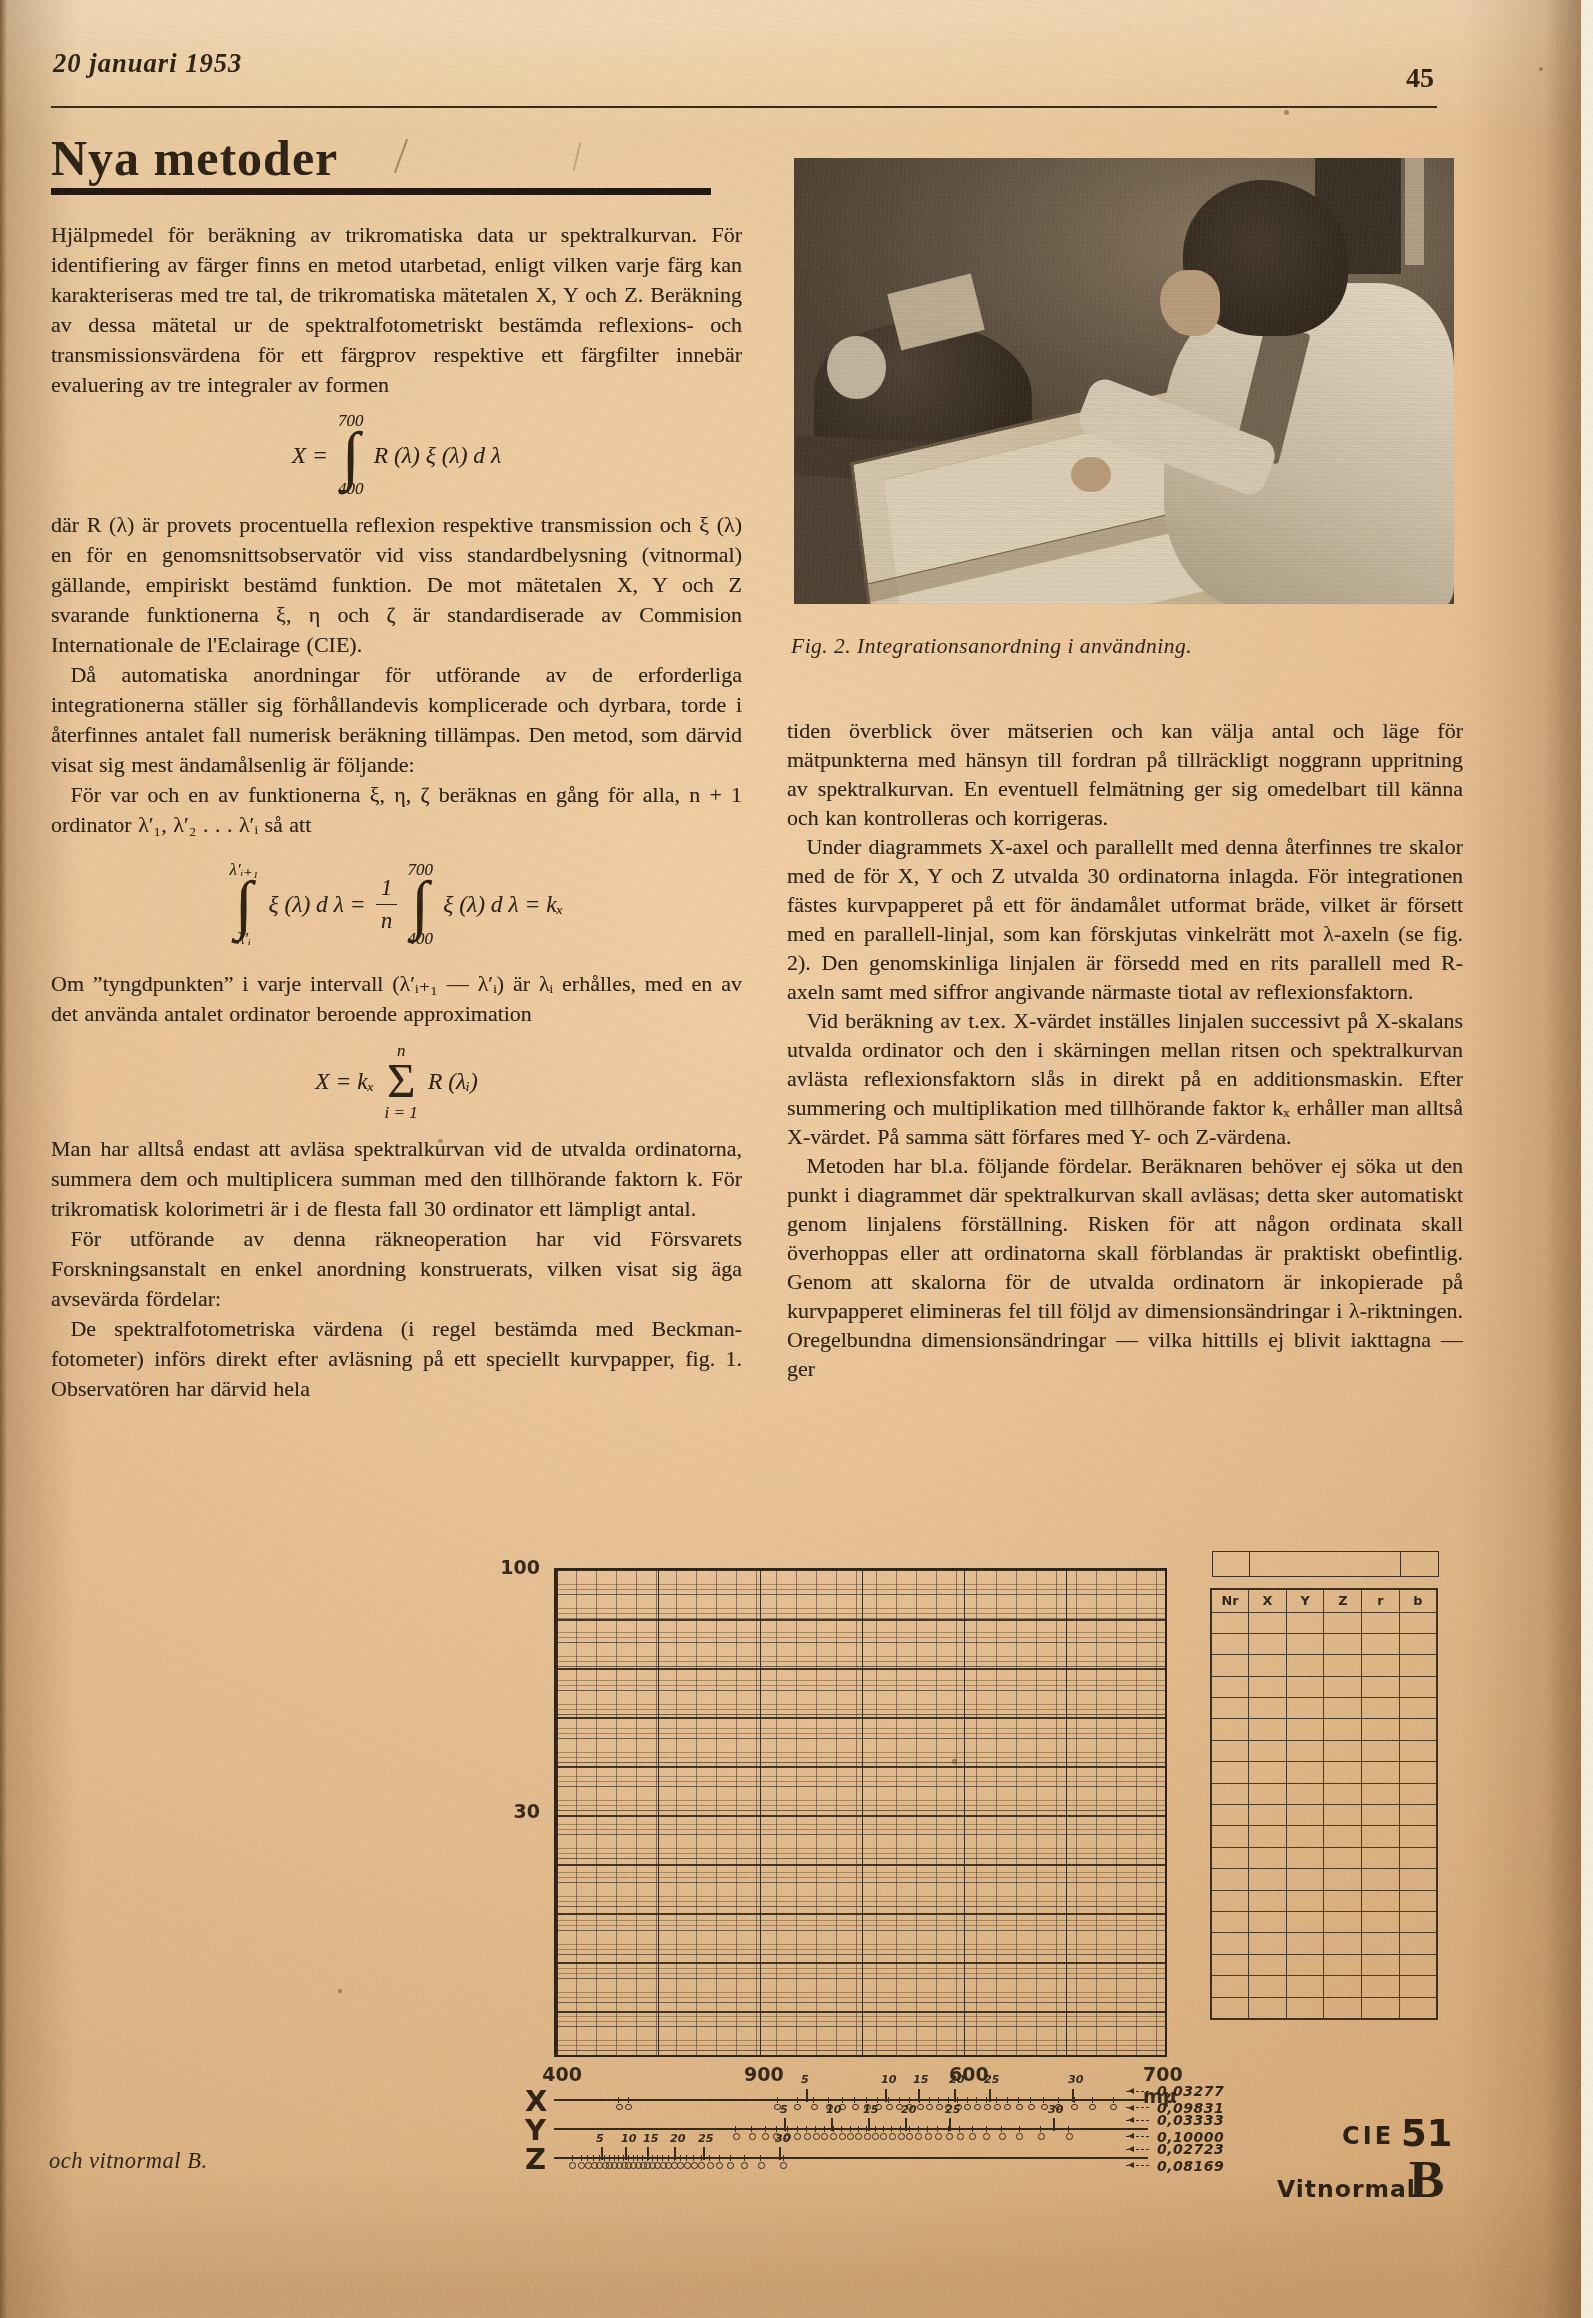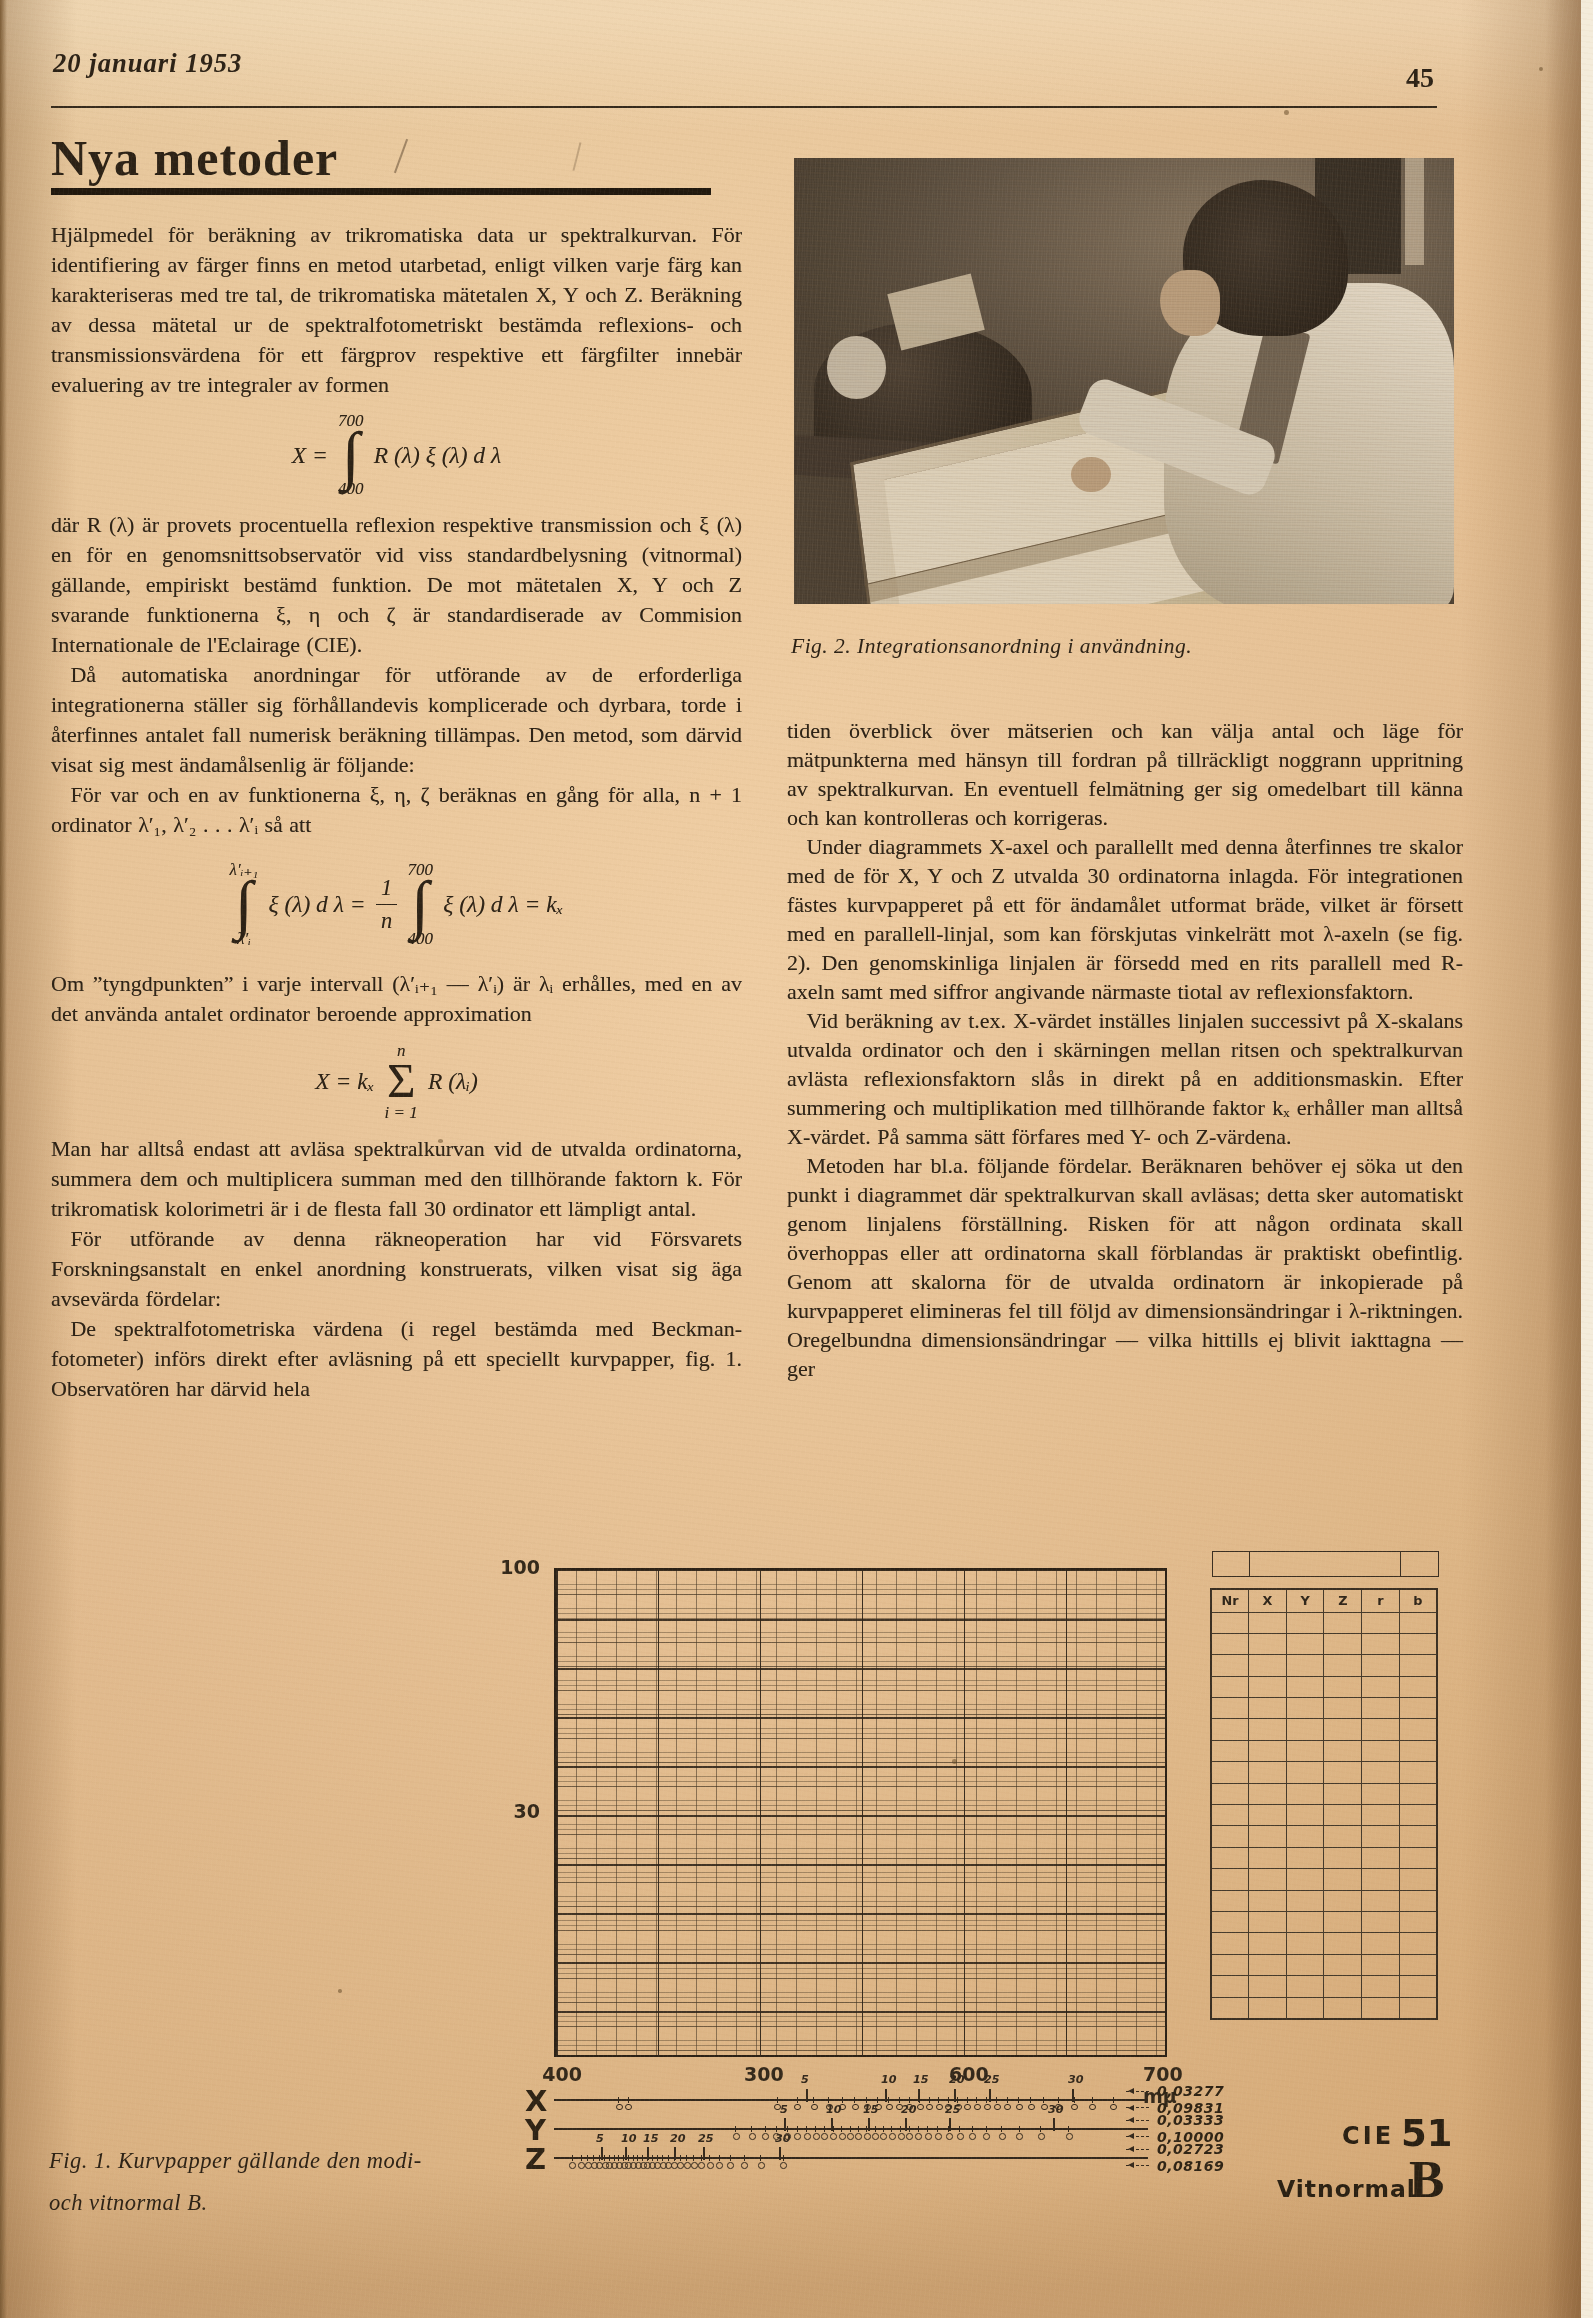--- a/index.html
+++ b/index.html
@@ -241,21 +241,21 @@
     <p class="par indent">Metoden har bl.a. följande fördelar. Beräknaren behöver ej söka ut den punkt i diagrammet där spektralkurvan skall avläsas; detta sker automatiskt genom linjalens förställning. Risken för att någon ordinata skall överhoppas eller att ordinatorna skall förblandas är praktiskt obefintlig. Genom att skalorna för de utvalda ordinatorn är inkopierade på kurvpapperet elimineras fel till följd av dimensionsändringar i λ-riktningen. Oregelbundna dimensionsändringar — vilka hittills ej blivit iakttagna — ger</p>
   </div>
 
   <div class="grid"></div>
   <div id="ylabels">
       <span class="ylab axis-label" style="top: 0px;">100</span>
       <span class="ylab axis-label" style="top: 244px;">30</span>
     </div>
   <div id="xlabels">
       <span class="xlab axis-label" style="left: -11.8px;">400</span>
-      <span class="xlab axis-label" style="left: 190px;">300</span>
+      <span class="xlab axis-label" style="left: 190px;">900</span>
       <span class="xlab axis-label" style="left: 395px;">600</span>
       <span class="xlab axis-label" style="left: 589px;">700 mµ</span>
     </div>
   <div id="scales">
       <span class="sc-letter" style="top:-12.3px">X</span>
       <div class="sc-line" style="top:0px"></div>
       <div class="sc-stem" style="left:93px;top:-2px"></div>
       <div class="sc-dot" style="left:91px;top:4.6px"></div>
       <div class="sc-stem" style="left:103px;top:-2px"></div>
       <div class="sc-dot" style="left:100px;top:4.6px"></div>
@@ -483,21 +483,20 @@
       <span class="sc-num" style="left:173px;top:33px">25</span>
       <div class="sc-tick" style="left:254px;top:48px"></div>
       <span class="sc-num" style="left:250px;top:33px">30</span>
       <div class="sc-ar" style="left:601px;top:50px"></div>
       <span class="sc-k" style="left:632px;top:42px">0,02723</span>
       <div class="sc-ar" style="left:601px;top:66px"></div>
       <span class="sc-k" style="left:632px;top:59px">0,08169</span>
     </div>
 
   <div class="fig1-caption">
-    <div>Fig. 1. Kurvpapper gällande den modi-</div>
     <div>och vitnormal B.</div>
   </div>
 
   <div id="obox">
     <div></div>
     <div></div>
     <div></div>
   </div>
   <table id="otable">
       <tbody>

